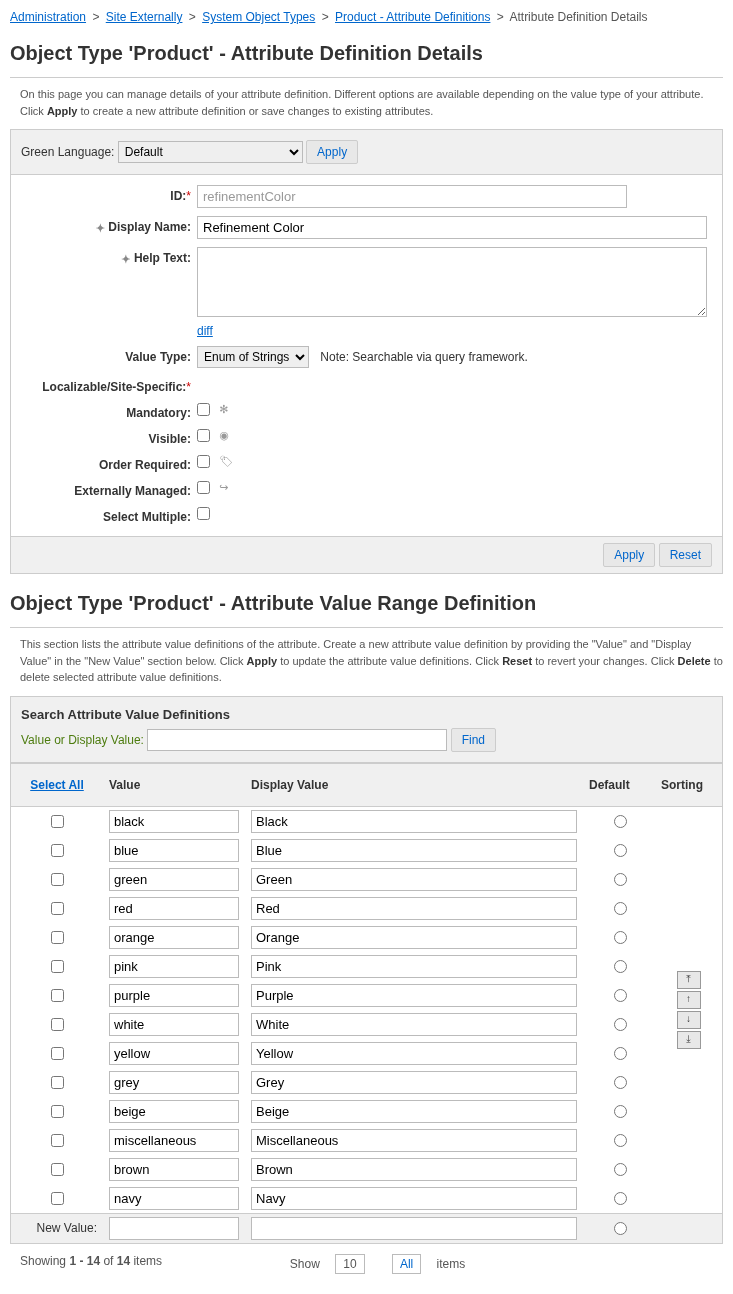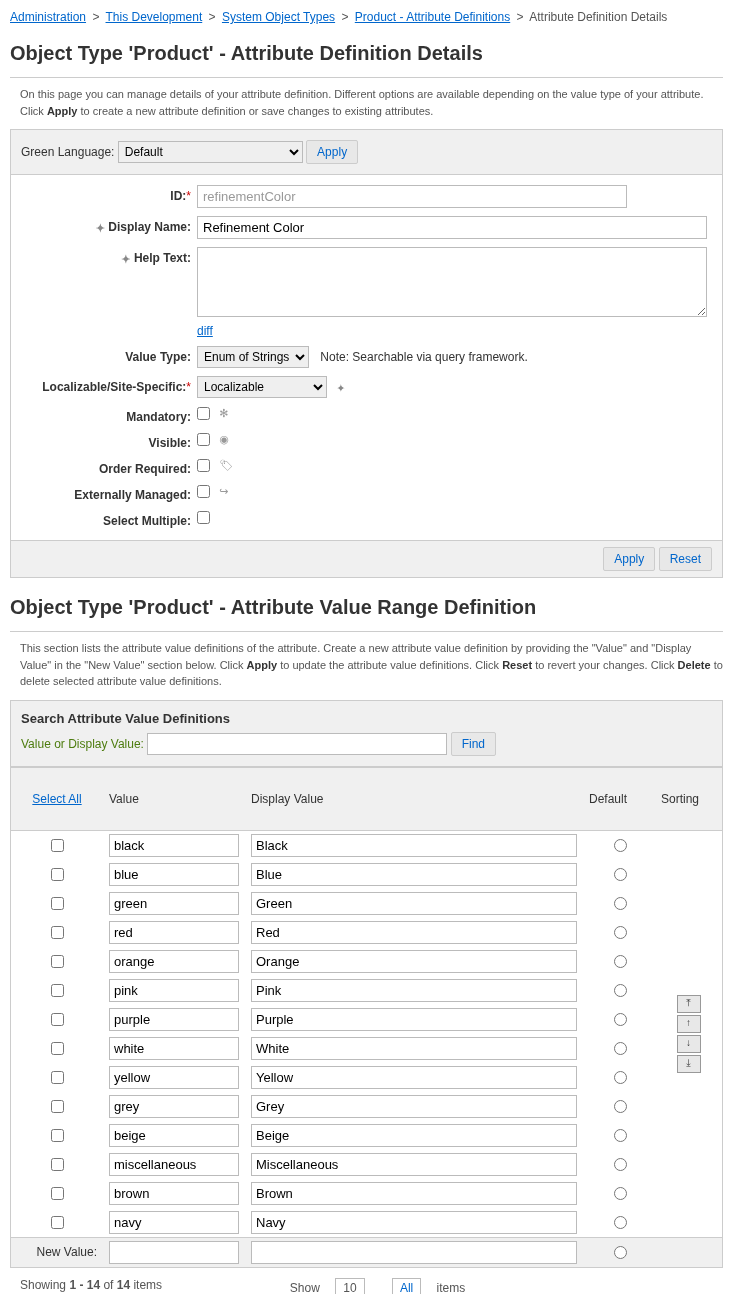--- a/index.html
+++ b/index.html
@@ -101,24 +101,24 @@
     margin:0 0 6px 0; font-size:13px; font-weight:bold; color:#333;
   }
   .value-panel .search-row label { font-size:12px; color:#4d7c0f; }
   .value-panel .search-row input[type=text]{ width:290px; font-size:12px; padding:3px 4px; border:1px solid #bbb;}
   table.defs {
     width: 100%;
     border-collapse: collapse;
   }
   table.defs th {
     background: #f0f0f0;
-    font-weight: normal;
+    font-weight: bold;
     font-size: 12px;
     text-align: left;
-    padding: 24px 6px;
+    padding: 14px 6px;
     border-bottom: 1px solid #ccc;
     border-top: 1px solid #ccc;
   }
   table.defs th:first-child { text-align:center;}
   table.defs td {
     padding: 3px 6px;
     font-size: 12px;
     vertical-align: middle;
   }
   table.defs td input[type=text]{
@@ -166,21 +166,21 @@
   }
   .pg-box.active { color:#0066cc;}
   .select-all-link { color:#0066cc; text-decoration:underline;}
 </style>
 </head>
 <body>
 
 <div class="breadcrumb">
   <a href="#">Administration</a>
   <span class="sep">&gt;</span>
-  <a href="#">This Development</a>
+  <a href="#">Site Externally</a>
   <span class="sep">&gt;</span>
   <a href="#">System Object Types</a>
   <span class="sep">&gt;</span>
   <a href="#">Product - Attribute Definitions</a>
   <span class="sep">&gt;</span>
   <span class="current">Attribute Definition Details</span>
 </div>
 
 <h1>Object Type 'Product' - Attribute Definition Details</h1>
 <hr>
@@ -231,26 +231,20 @@
       <div class="form-field">
         <select class="combo">
           <option>Enum of Strings</option>
         </select>
         <span class="note">Note: Searchable via query framework.</span>
       </div>
     </div>
 
     <div class="form-row">
       <div class="form-label"><span>Localizable/Site-Specific:</span><span class="req">*</span></div>
-      <div class="form-field">
-        <select class="combo" style="width:130px">
-          <option>Localizable</option>
-        </select>
-        <span class="small-icon" style="margin-left:6px;">✦</span>
-      </div>
     </div>
 
     <div class="form-row">
       <div class="form-label">Mandatory:</div>
       <div class="form-field">
         <input type="checkbox" style="">
         <span class="chk-icon">✻</span>
       </div>
     </div>
 

